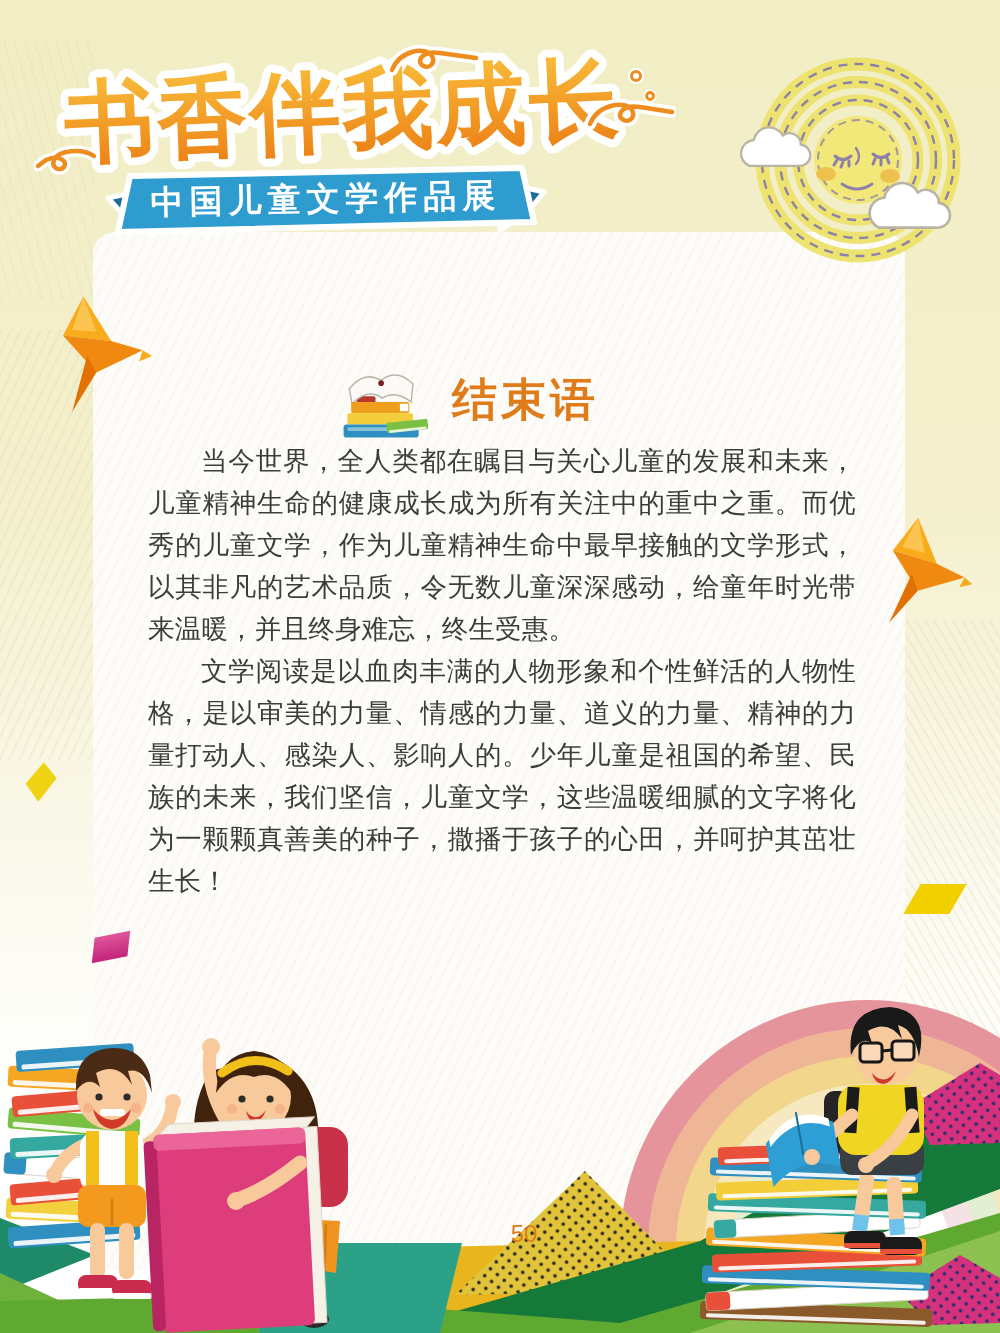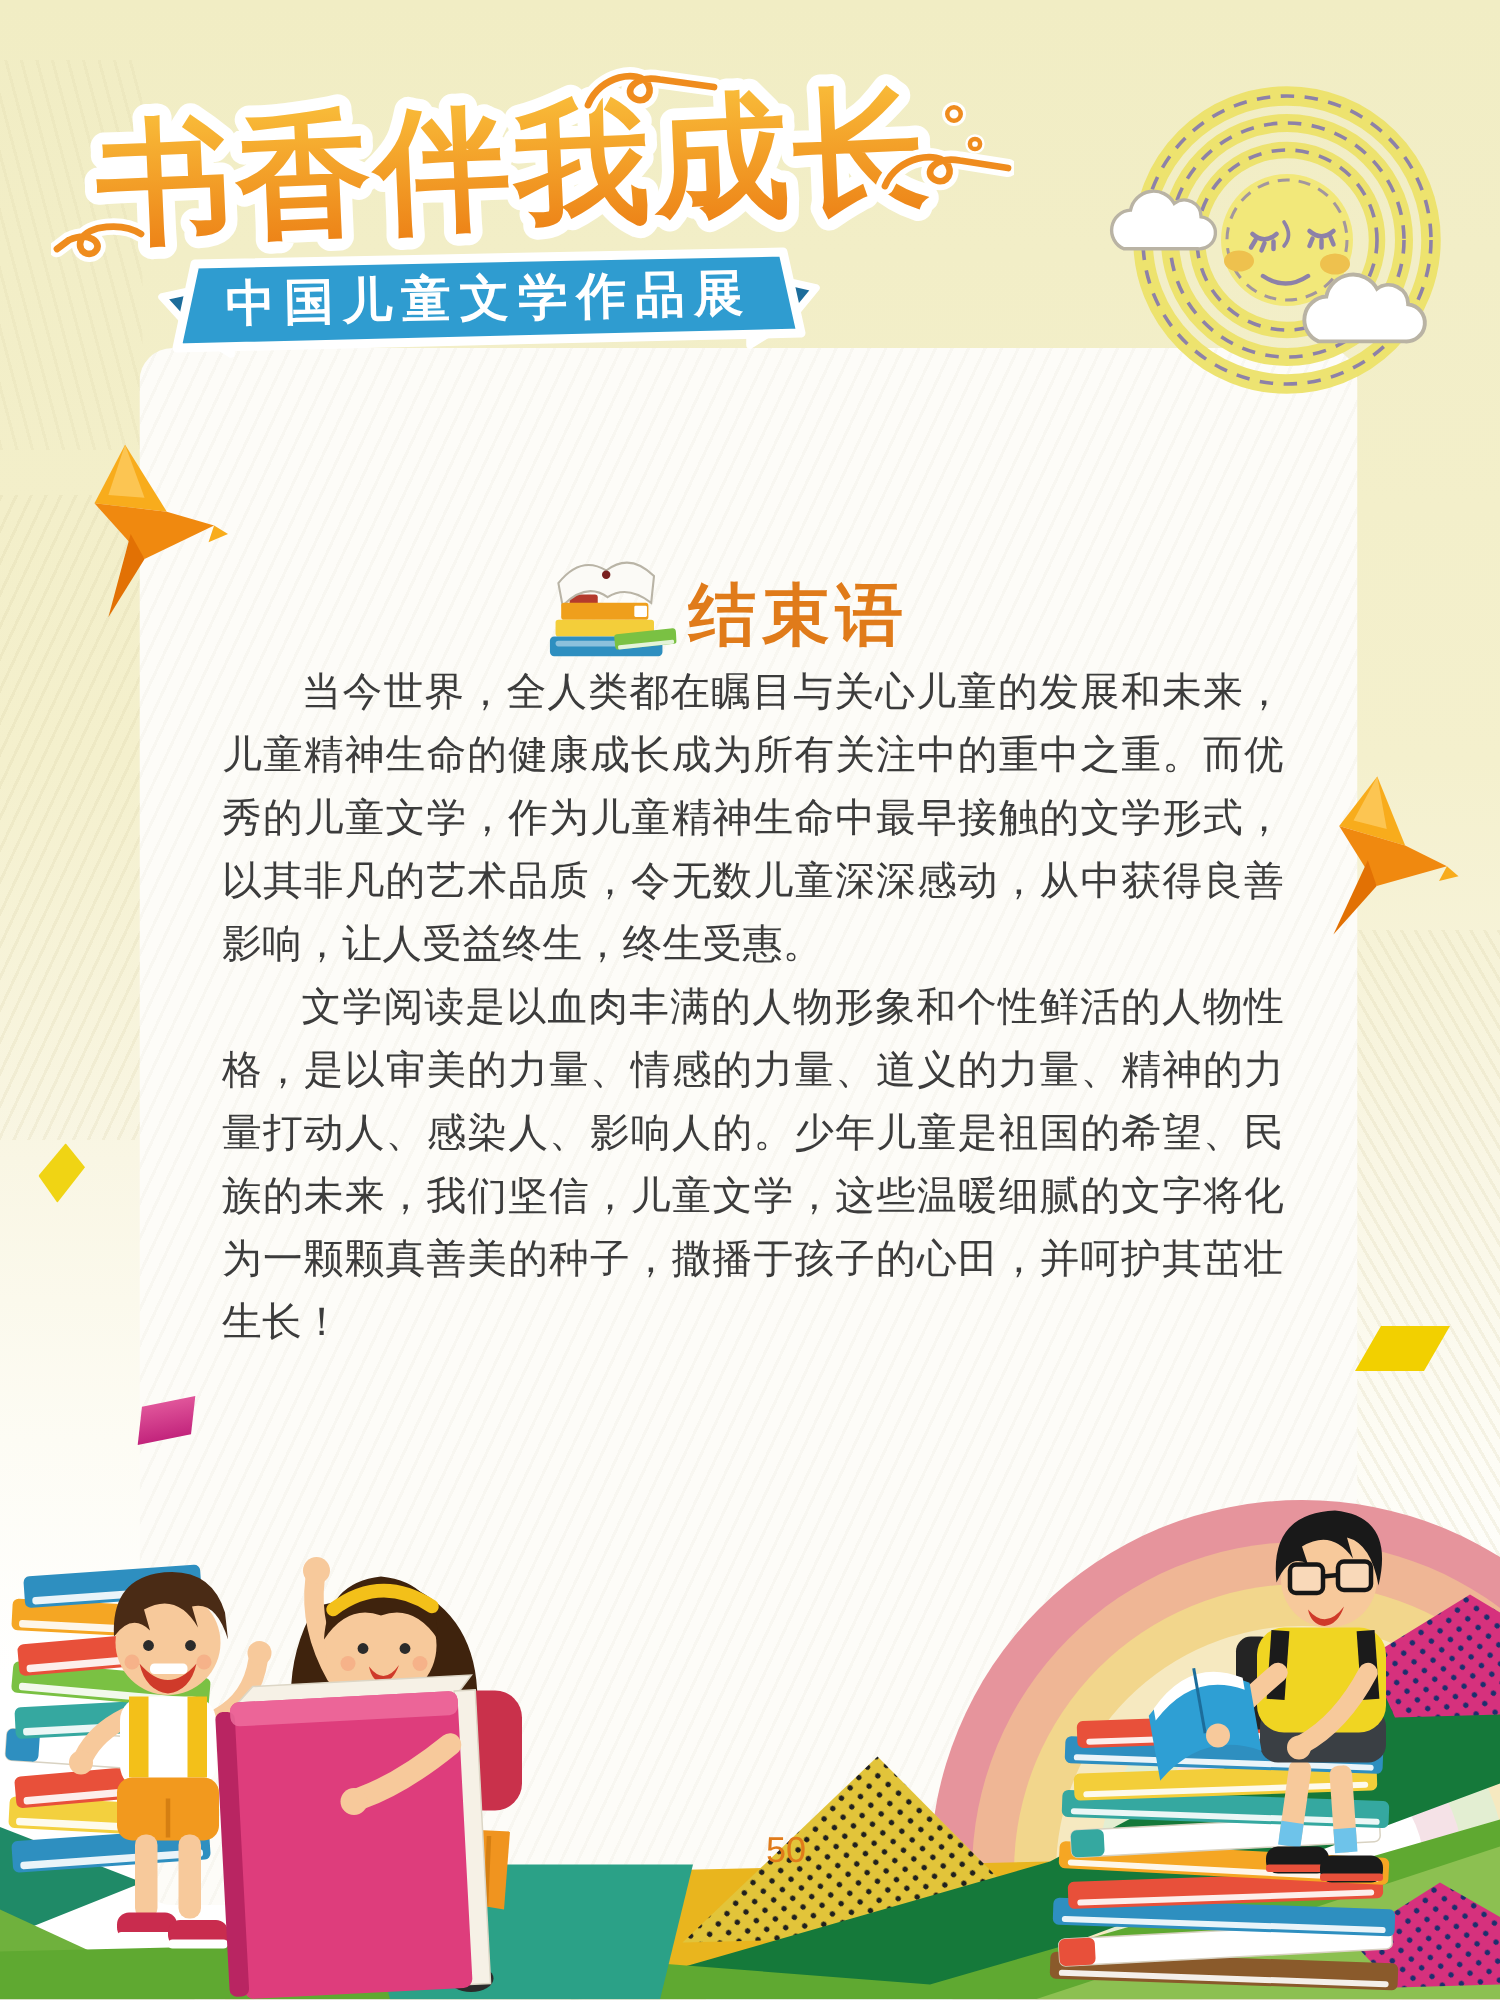--- a/index.html
+++ b/index.html
@@ -34,21 +34,21 @@
   .bird1{left:50px;top:294px;width:102px;height:122px;}
   .bird2{left:866px;top:518px;width:118px;height:114px;transform:rotate(10deg);}
 
   .confetti{position:absolute;z-index:2;}
   .c1{left:26px;top:762px;width:30px;height:40px;background:#f0d414;
       clip-path:polygon(50% 0,100% 35%,50% 100%,0 60%);transform:rotate(8deg);}
   .c2{left:94px;top:934px;width:34px;height:26px;background:linear-gradient(#e0559a,#c2247c);
       transform:skewX(-18deg) rotate(-12deg);}
   .c3{left:912px;top:884px;width:46px;height:30px;background:#f2d000;transform:skewX(-30deg);}
 
-  .section-heading{position:absolute;left:268px;top:128px;display:flex;align-items:flex-end;gap:8px;}
+  .section-heading{position:absolute;left:245px;top:128px;display:flex;align-items:center;gap:24px;}
   .section-heading h1{margin:0;font-size:45px;font-weight:700;color:#e07b1a;letter-spacing:4px;}
 
   .body-text{position:absolute;left:55px;top:208px;width:708px;font-size:26.5px;line-height:42px;
              color:#3c3c3c;text-align:justify;letter-spacing:.2px;}
   .body-text p{margin:0;text-indent:2em;}
 
   .page-number{position:absolute;left:0;right:0;top:1220px;text-align:center;font-size:24px;
                color:#e07b1a;z-index:6;font-weight:400;padding-left:48px;}
 
   .bottom-scene{position:absolute;left:0;bottom:0;width:1000px;height:340px;z-index:5;}
@@ -75,21 +75,21 @@
         <rect x="10" y="71" width="64" height="4" rx="2" fill="#ffffff" opacity=".45"></rect>
         <g transform="rotate(-6 76 70)">
           <rect x="52" y="64" width="44" height="11" rx="2" fill="#7ac143"></rect>
           <rect x="54" y="72" width="40" height="3" rx="1" fill="#ffffff" opacity=".8"></rect>
         </g>
       </svg>
       <h1>结束语</h1>
     </div>
 
     <div class="body-text">
-      <p>当今世界，全人类都在瞩目与关心儿童的发展和未来，儿童精神生命的健康成长成为所有关注中的重中之重。而优秀的儿童文学，作为儿童精神生命中最早接触的文学形式，以其非凡的艺术品质，令无数儿童深深感动，从中获得良善影响，让人受益终生，终生受惠。</p>
+      <p>当今世界，全人类都在瞩目与关心儿童的发展和未来，儿童精神生命的健康成长成为所有关注中的重中之重。而优秀的儿童文学，作为儿童精神生命中最早接触的文学形式，以其非凡的艺术品质，令无数儿童深深感动，给童年时光带来温暖，并且终身难忘，终生受惠。</p>
       <p>文学阅读是以血肉丰满的人物形象和个性鲜活的人物性格，是以审美的力量、情感的力量、道义的力量、精神的力量打动人、感染人、影响人的。少年儿童是祖国的希望、民族的未来，我们坚信，儿童文学，这些温暖细腻的文字将化为一颗颗真善美的种子，撒播于孩子的心田，并呵护其茁壮生长！</p>
     </div>
   </div>
 
   <div class="title-wrap">
     <svg width="590" height="140" viewBox="0 0 590 140">
       <defs>
         <linearGradient id="tg" x1="0" y1="0" x2="0" y2="1">
           <stop offset="0" stop-color="#f9bd3a"></stop>
             <stop offset="1" stop-color="#ec7f15"></stop>

